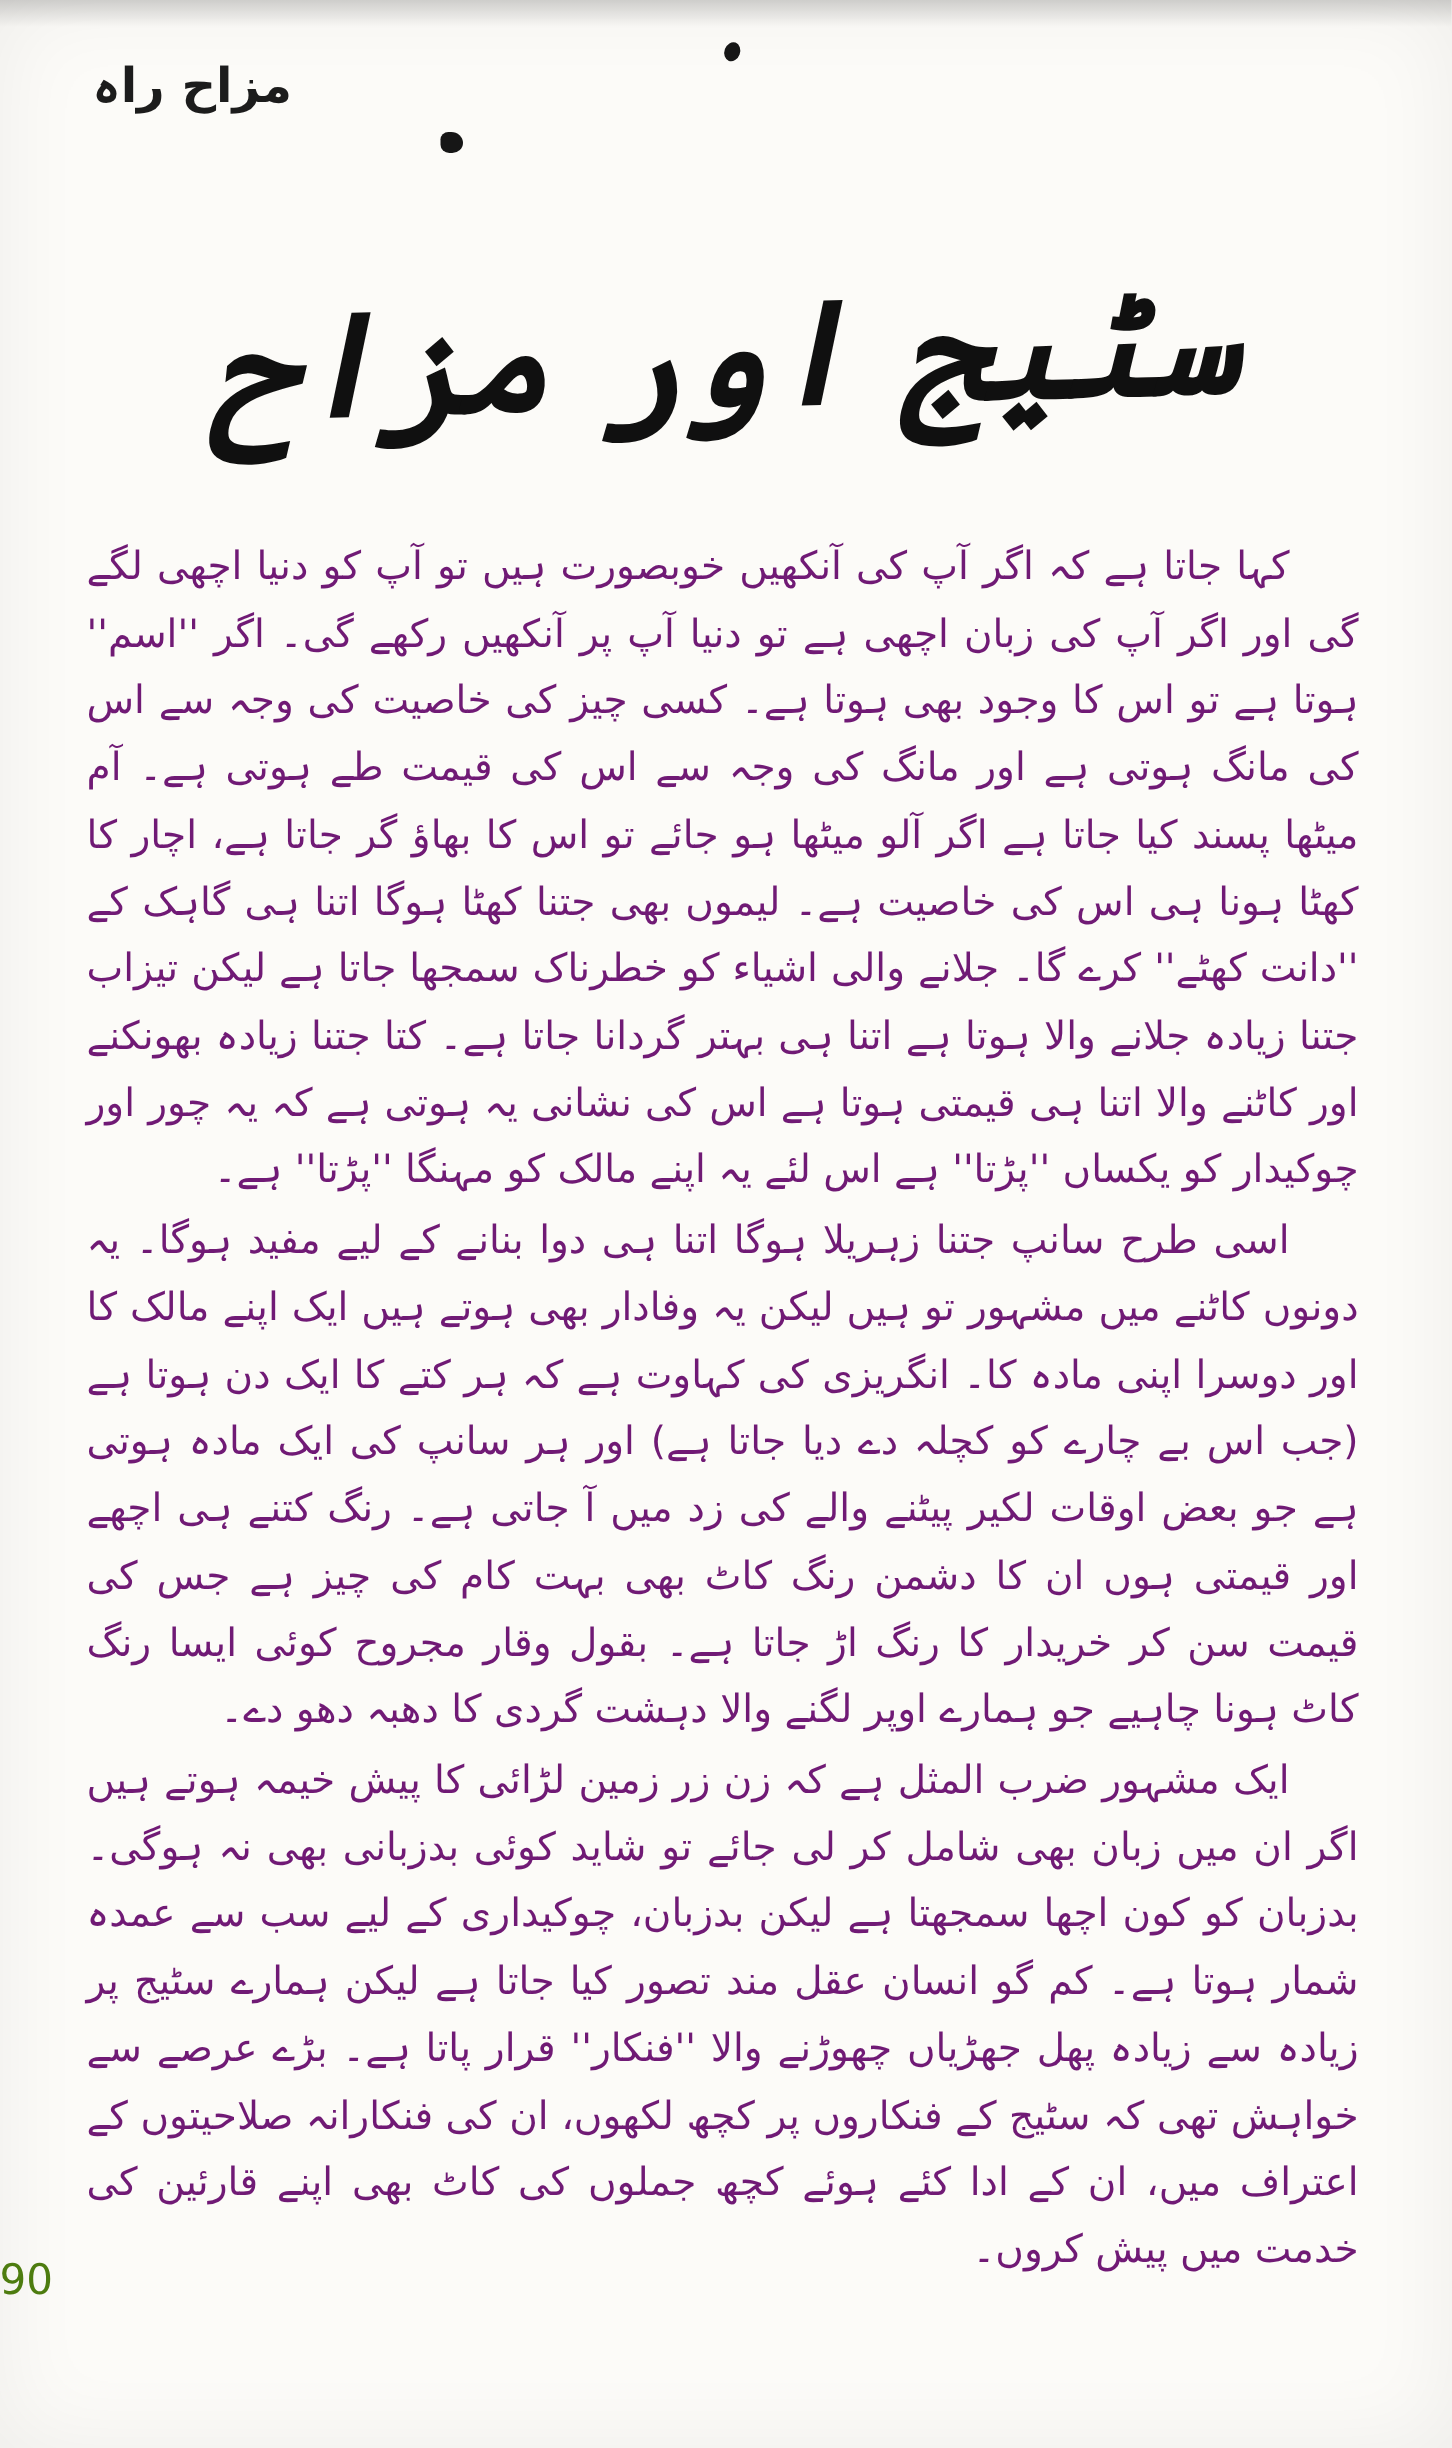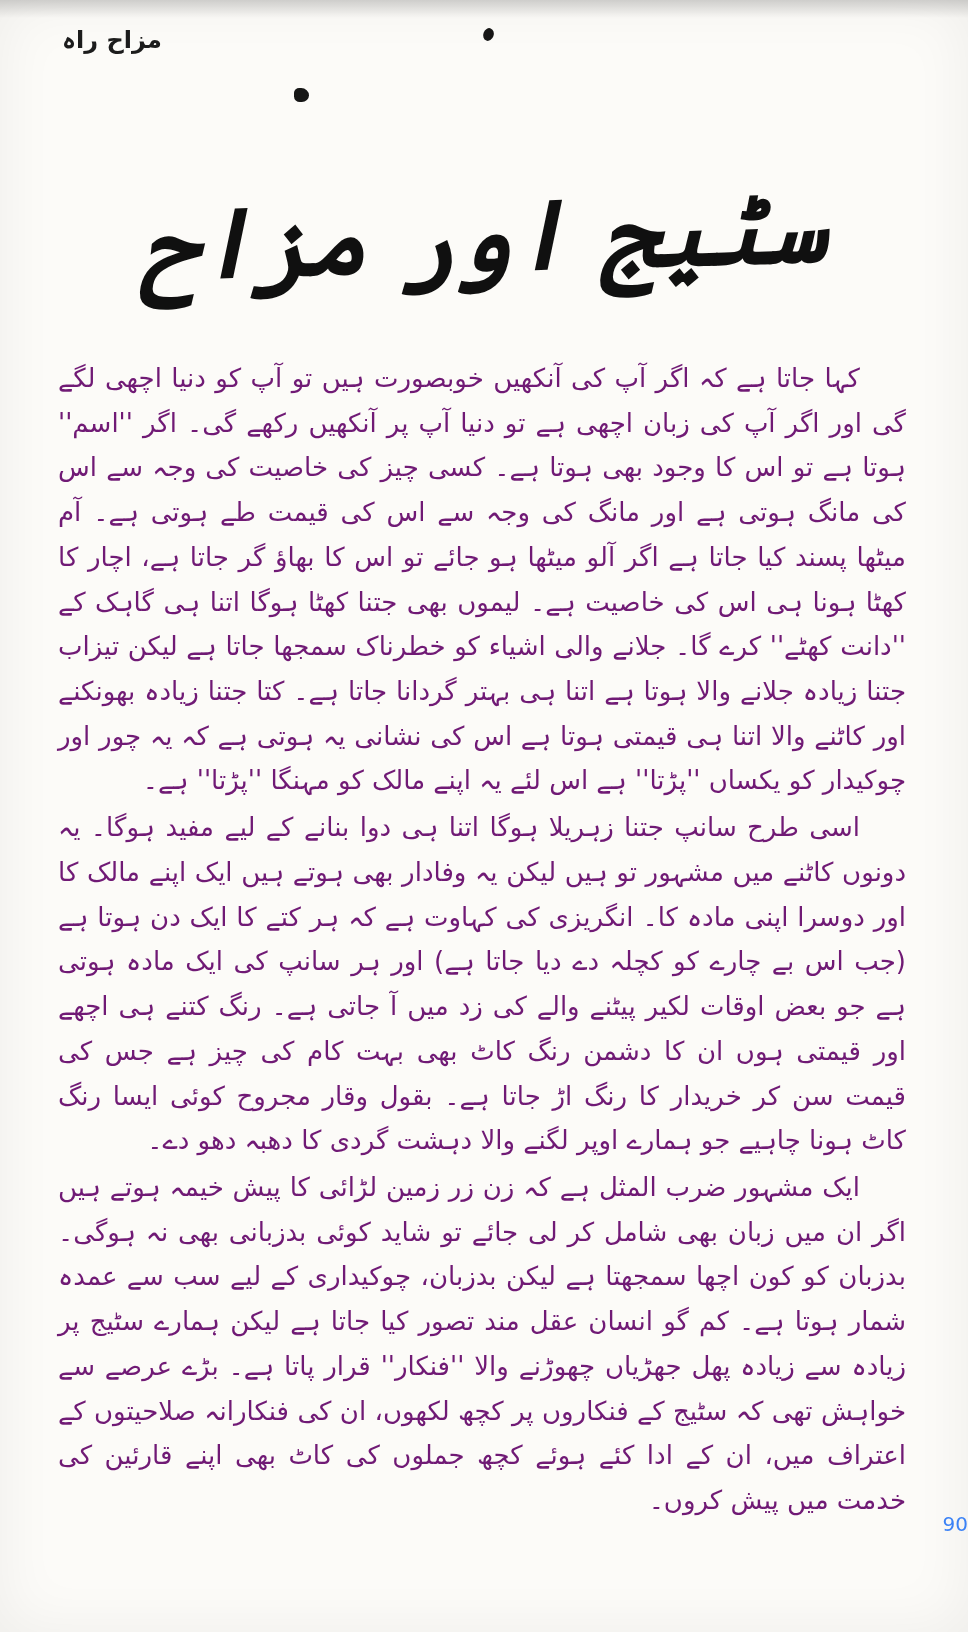--- a/index.html
+++ b/index.html
@@ -21,24 +21,24 @@
   
   .scan-shade {
     position: absolute;
     top: 0; left: 0; right: 0;
     height: 18px;
     background: linear-gradient(to bottom, rgba(90,90,90,0.25), rgba(0,0,0,0));
     pointer-events: none;
   }
   .running-header {
     position: absolute;
-    top: 26px;
+    top: 38px;
     left: 62px;
     direction: rtl;
-    font-size: 24px;
+    font-size: 32px;
     font-weight: bold;
     letter-spacing: 1px;
     color: #1c1c1c;
   }
   .speck {
     position: absolute;
     background: #161616;
     border-radius: 50%;
   }
   .speck-1 { top: 28px;  left: 482px; width: 13px; height: 13px; transform: rotate(20deg) scaleX(0.8); }
@@ -69,23 +69,23 @@
     color: #701a75;
   }
   .body-text p {
     margin: 0 0 2px 0;
     text-indent: 46px;
   }
   .page-number {
     position: absolute;
     bottom: 96px;
     left: 0; right: 0;
-    text-align: right;
-    font-size: 20px;
-    color: #3b82f6;
+    text-align: left;
+    font-size: 28px;
+    color: #4d7c0f;
     direction: ltr;
   }
 </style>
 </head>
 <body>
 
 <div class="scan-page">
 
   <div class="scan-shade"></div>
 

